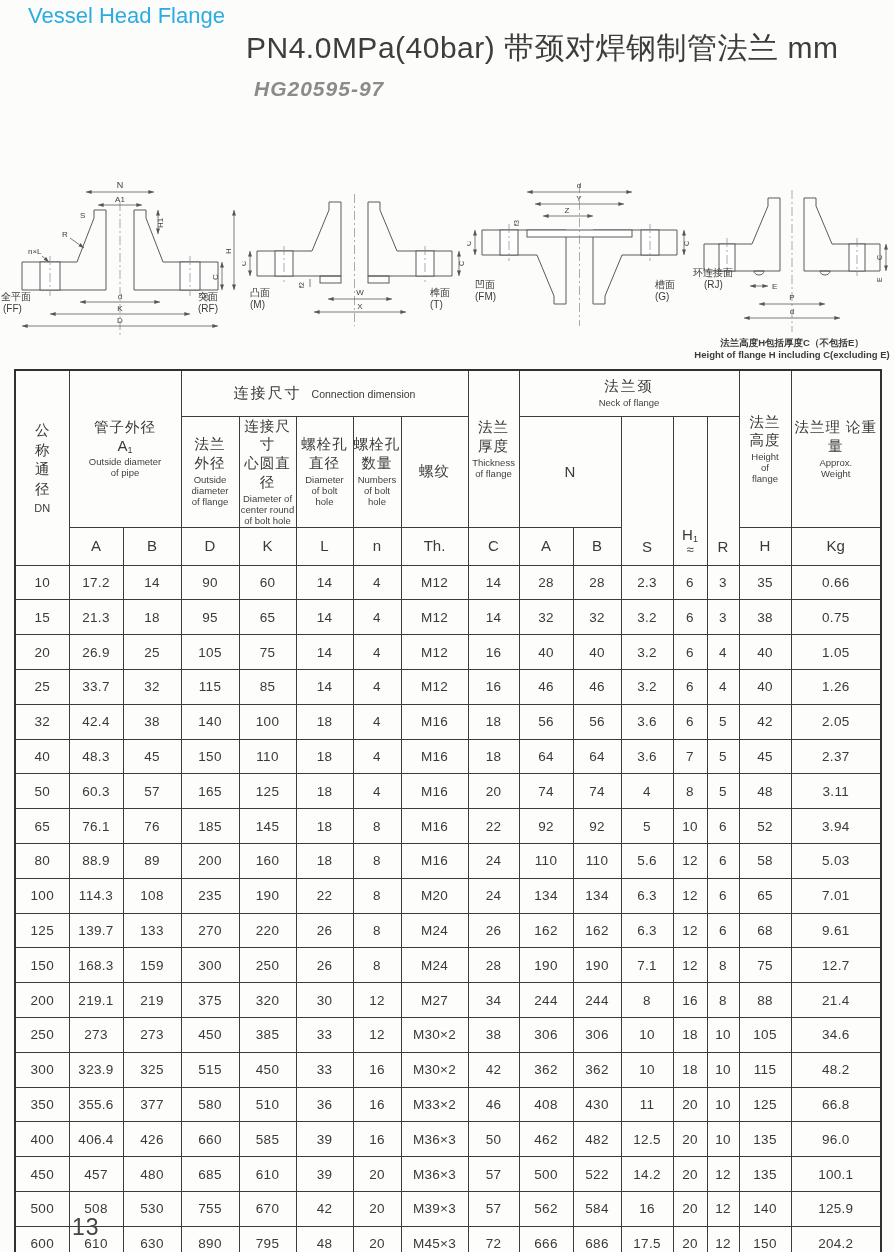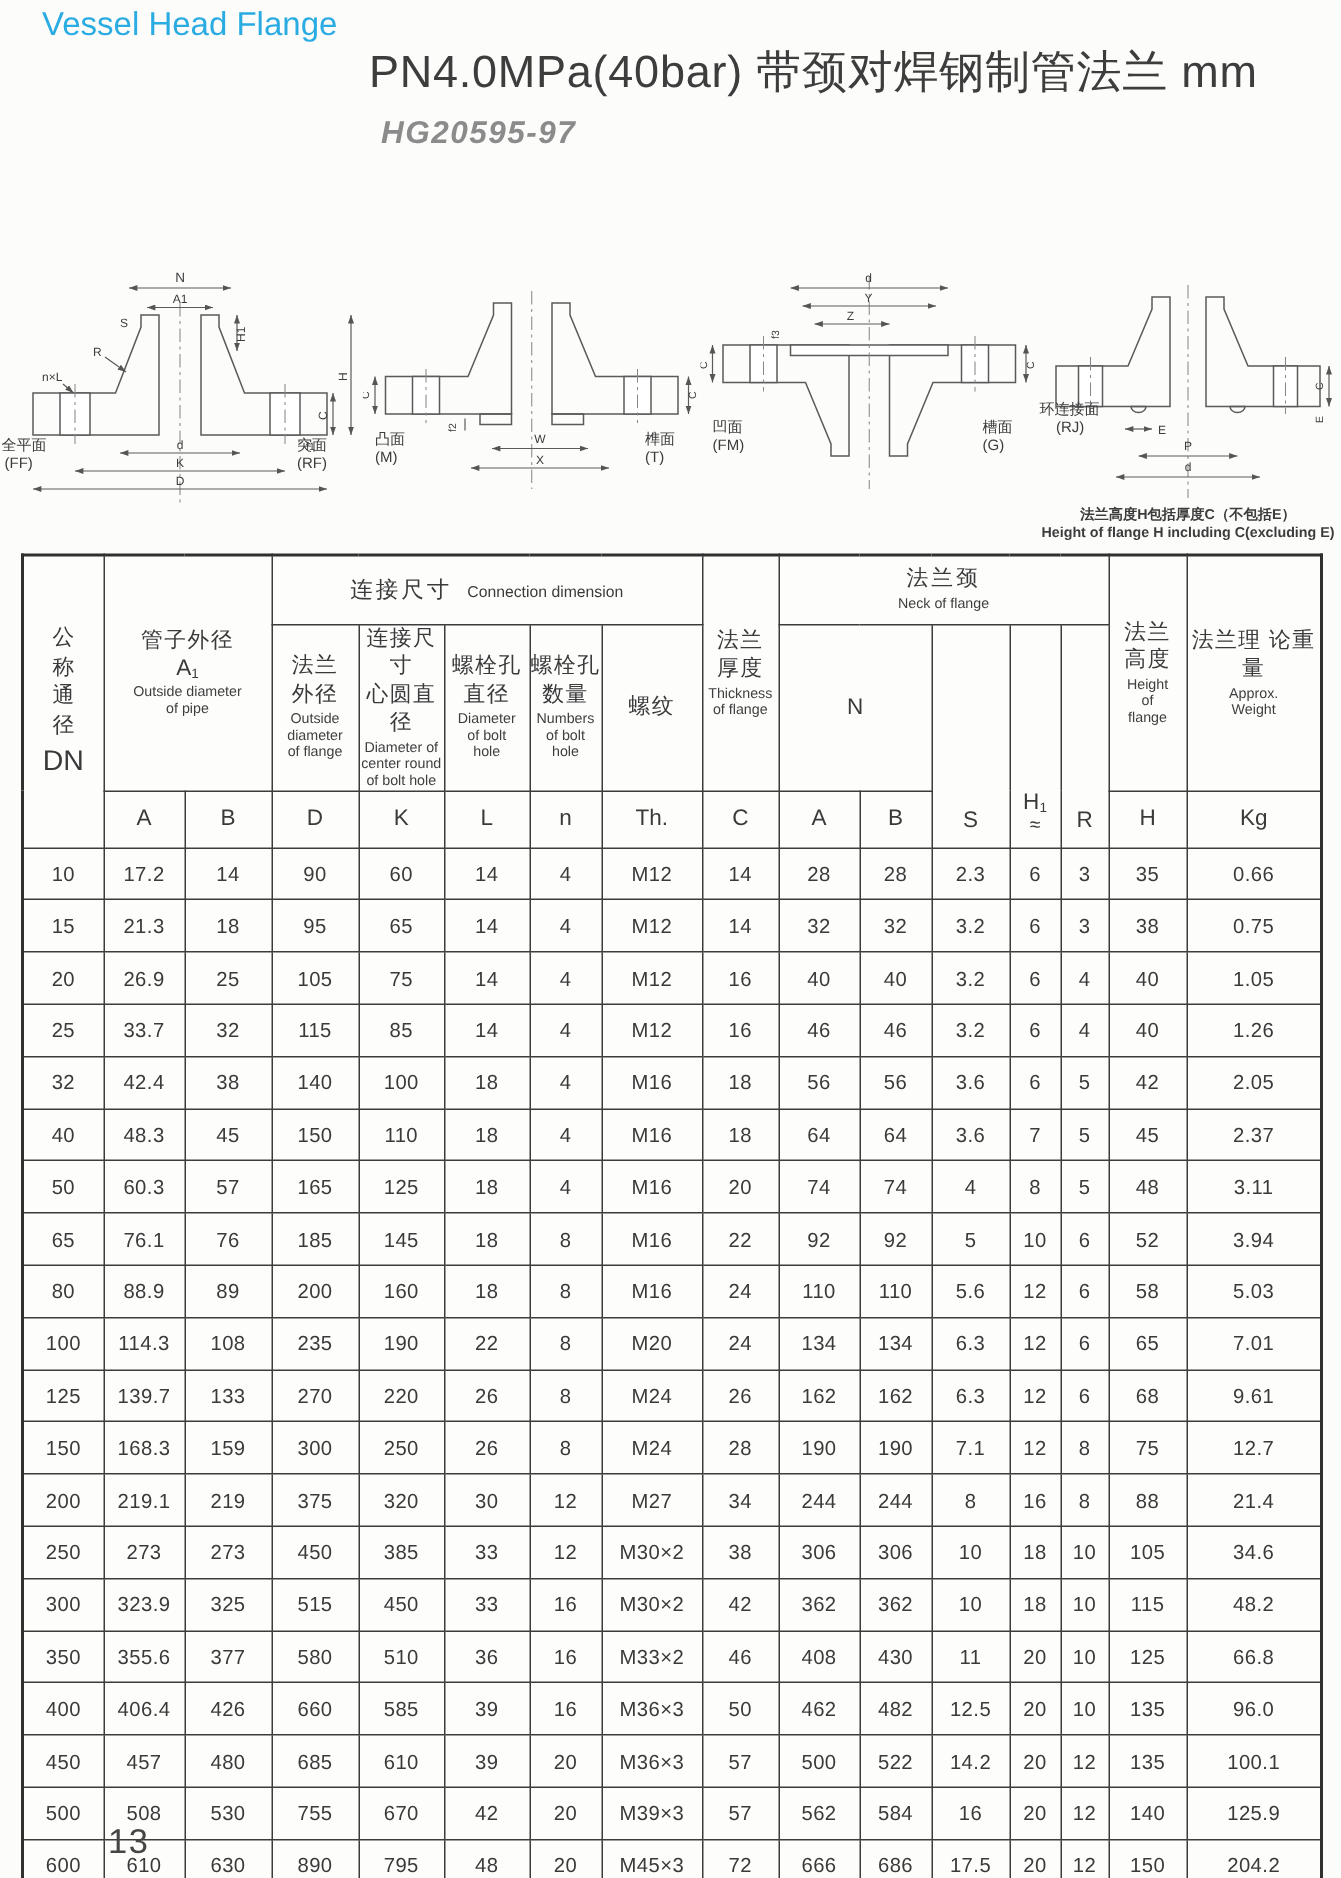--- a/index.html
+++ b/index.html
@@ -43,21 +43,21 @@
   thead tr.r3 th { height:38px; }
   tbody td { height:34.8px; font-size:13.5px; letter-spacing:0.3px; }
   .cn  { font-size:14.5px; letter-spacing:1px; line-height:1.3; display:block; }
   .en  { font-size:9.5px;  line-height:1.15; display:block; margin-top:2px; color:#3f3f3f; letter-spacing:0; }
   .code{ font-size:15px; }
   .inlineen { font-size:10.5px; margin-left:10px; letter-spacing:0; }
   .sub { font-size:9px; vertical-align:-2px; }
   th.bottomletter { vertical-align:bottom; padding-bottom:9px; }
   .dncell { display:flex; flex-direction:column; align-items:center; justify-content:center; gap:3px; }
   .dncell .pre { font-size:14.5px; line-height:1.35; }
-  .dncell .code { font-size:19px; }
+  .dncell .code { font-size:11px; }
   .approxmark { display:block; font-size:13px; line-height:0.9; }
 
   .pagenum { position:absolute; left:26px; top:1214px; font-size:23px; color:#454545; letter-spacing:1px;margin-left:46px; }
 </style>
 </head>
 <body>
 
 <div class="logo">
   <div class="tagline" style="color:#2aace3">Vessel Head Flange</div>
 </div>

